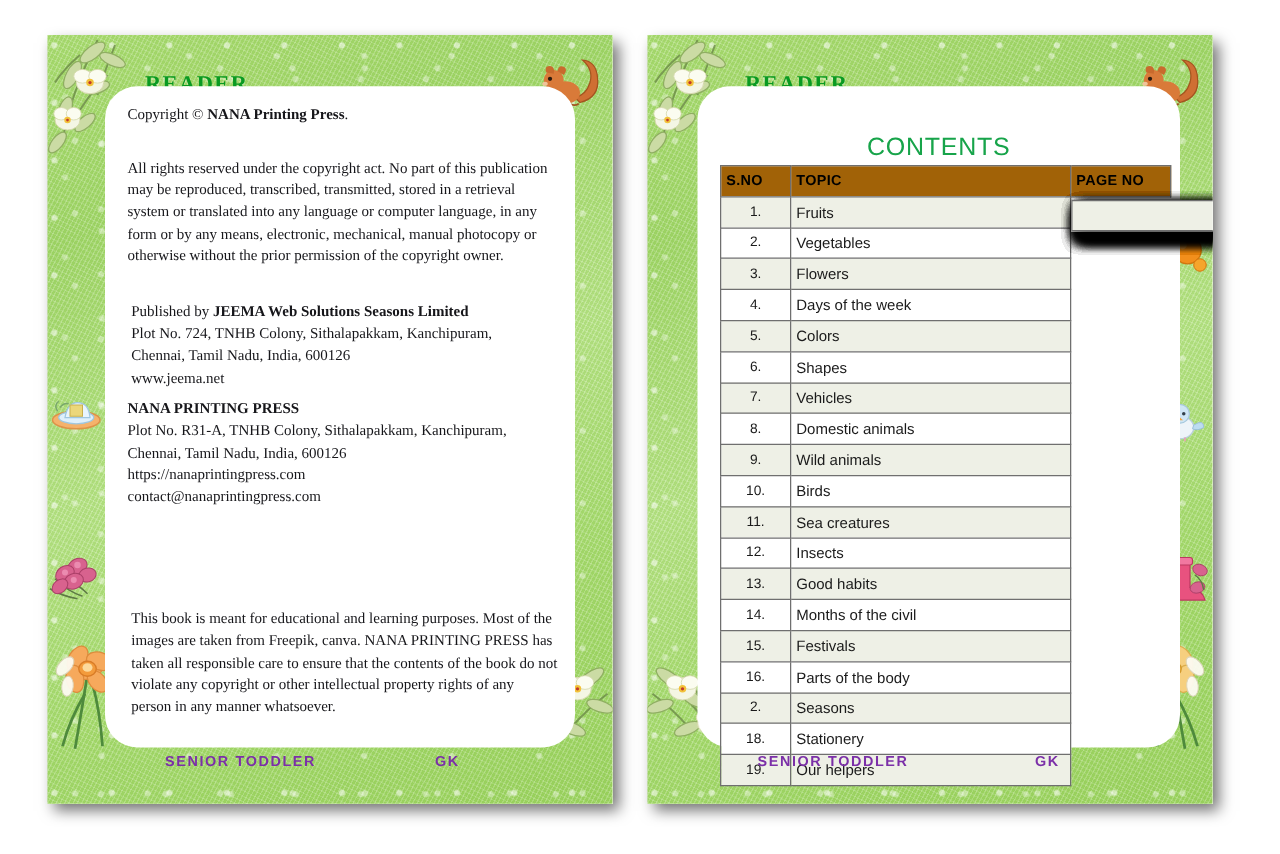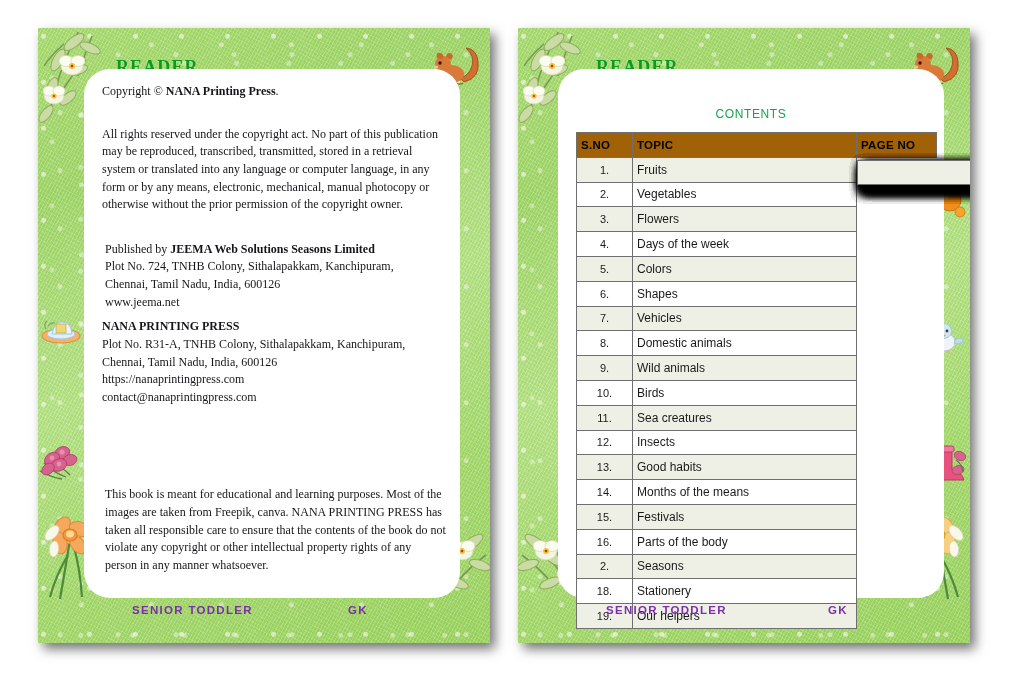--- a/index.html
+++ b/index.html
@@ -117,21 +117,21 @@
   .indent1 { padding-left: 3px; }
 
   
   .contents-title {
     position: absolute;
     left: 0;
     top: 38px;
     width: 100%;
     text-align: center;
     font-family: "Liberation Sans", sans-serif;
-    font-size: 12px;
+    font-size: 20px;
     letter-spacing: .6px;
     color: #17a44a;
   }
   .toc-wrap {
     position: absolute;
     left: 18px;
     top: 63px;
     width: 361px;
   }
   table.toc {
@@ -575,21 +575,21 @@
                 <td class="topic">Insects</td>
                 <td class="page">18</td>
               </tr>
             <tr class="alt">
                 <td class="sno">13.</td>
                 <td class="topic">Good habits</td>
                 <td class="page">19-20</td>
               </tr>
             <tr class="norm">
                 <td class="sno">14.</td>
-                <td class="topic">Months of the means</td>
+                <td class="topic">Months of the civil</td>
                 <td class="page">21</td>
               </tr>
             <tr class="alt">
                 <td class="sno">15.</td>
                 <td class="topic">Festivals</td>
                 <td class="page">22-23</td>
               </tr>
             <tr class="norm">
                 <td class="sno">16.</td>
                 <td class="topic">Parts of the body</td>

